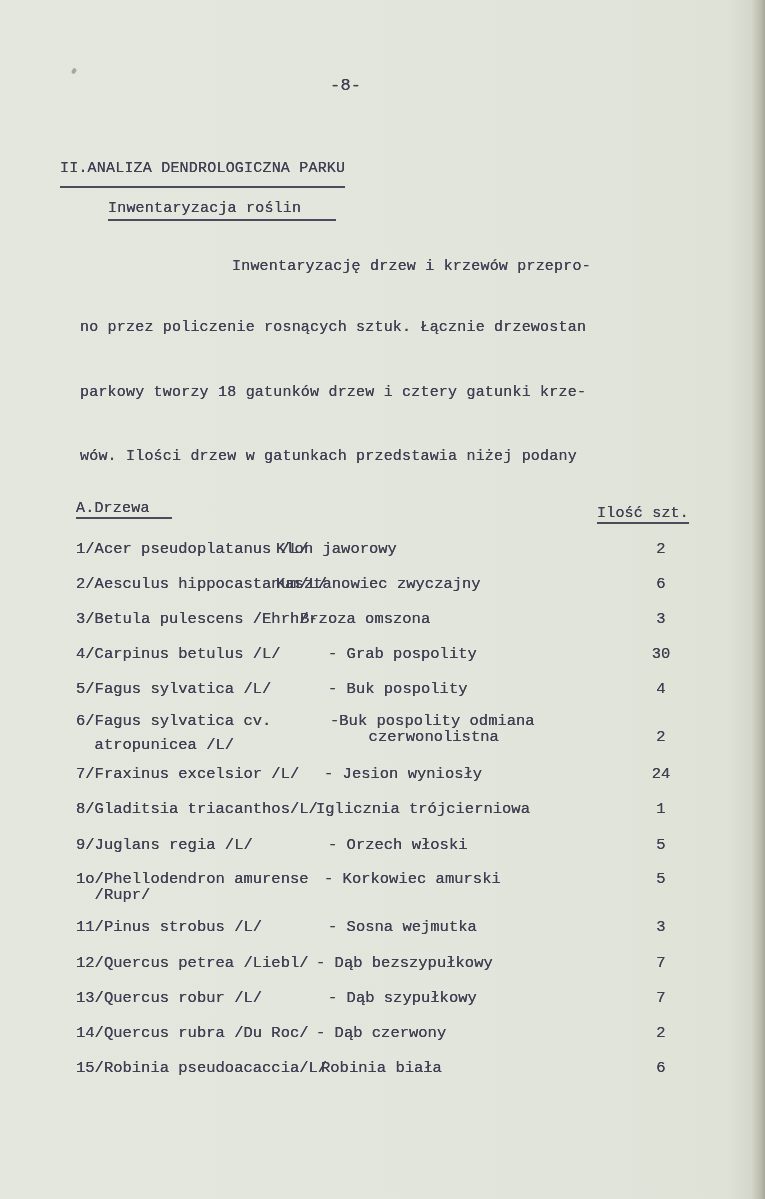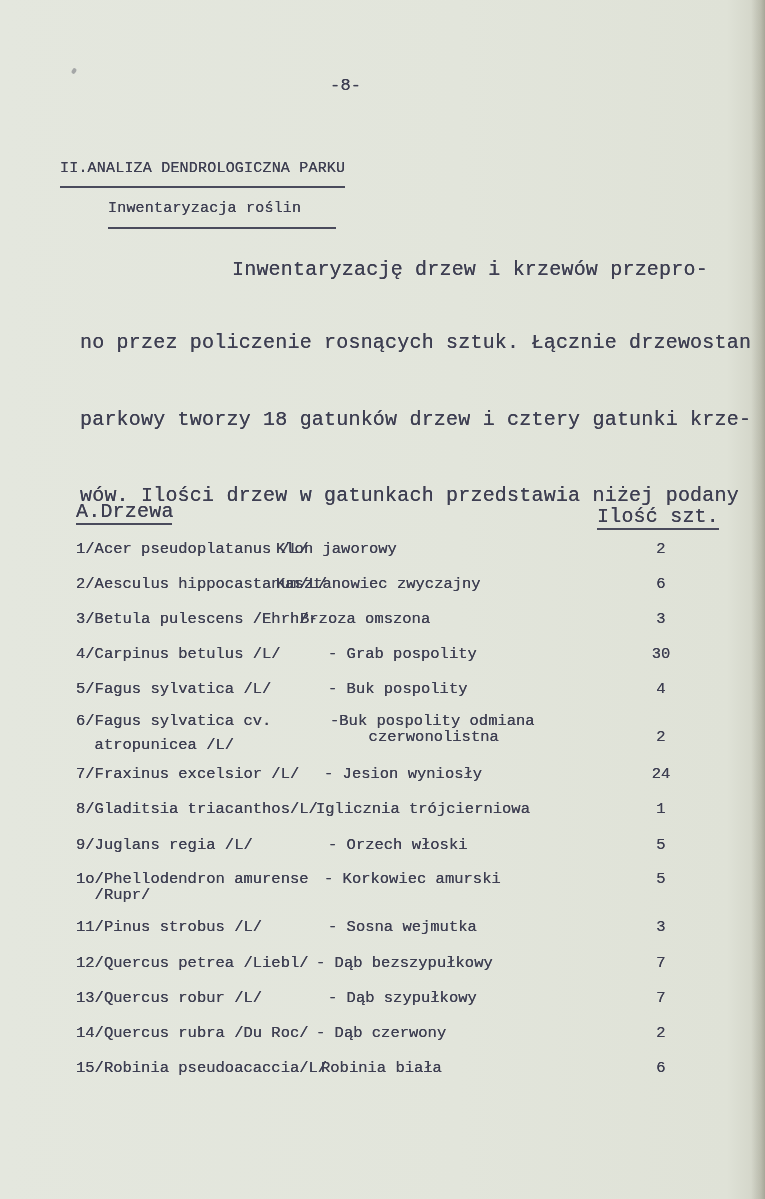--- a/index.html
+++ b/index.html
@@ -12,24 +12,24 @@
     }
     .page {
       position: absolute; left: 0; top: 0; width: 765px; height: 1199px;
       background: linear-gradient(90deg, #e4e7de 0%, #e2e5db 60%, #dfe2d7 95%, #cfd1c4 100%);
     }
     .edge {
       position: absolute; right: 0; top: 0; width: 14px; height: 1199px;
       background: linear-gradient(90deg, rgba(0,0,0,0) 0%, rgba(120,118,100,0.25) 70%, rgba(90,88,70,0.35) 100%);
     }
     .speck { position: absolute; left: 72px; top: 68px; width: 4px; height: 6px; background: #8a8b90; border-radius: 2px; transform: rotate(30deg); opacity: .7; }
-    .t { position: absolute; white-space: pre; font-size: 20px; letter-spacing: 0.2px; text-shadow: 0 0 0.6px #3e3f52; }
+    .t { position: absolute; white-space: pre; font-size: 15px; letter-spacing: 0.2px; text-shadow: 0 0 0.6px #3e3f52; }
     .pagenum { left: 330px; top: 76px; font-size: 17px; }
     .h1 { left: 60px; top: 160px; font-size: 15px; border-bottom: 2px solid #4a4b5c; padding-bottom: 9px; }
-    .h2 { left: 108px; top: 200px; font-size: 15px; border-bottom: 2px solid #4a4b5c; padding-bottom: 10px; width: 228px; }
+    .h2 { left: 108px; top: 200px; font-size: 15px; border-bottom: 2px solid #4a4b5c; padding-bottom: 2px; width: 228px; }
     .p1 { top: 258px; left: 232px; }
     .plines { left: 80px; top: 285px; }
     .plines div { height: 30.5px; }
     .sect { left: 76px; top: 500px; border-bottom: 2px solid #4a4b5c; padding-bottom: 0; width: 96px; }
     .qty-h { left: 597px; top: 505px; border-bottom: 2px solid #4a4b5c; }
     .row { position: absolute; left: 76px; width: 600px; font-size: 15.5px; }
     .row .lat { position: absolute; left: 0; white-space: pre; }
     .row .pol { position: absolute; white-space: pre; }
     .row .qty { position: absolute; left: 570px; width: 30px; text-align: center; white-space: pre; }
     .row span { text-shadow: 0 0 0.6px #3e3f52; }

